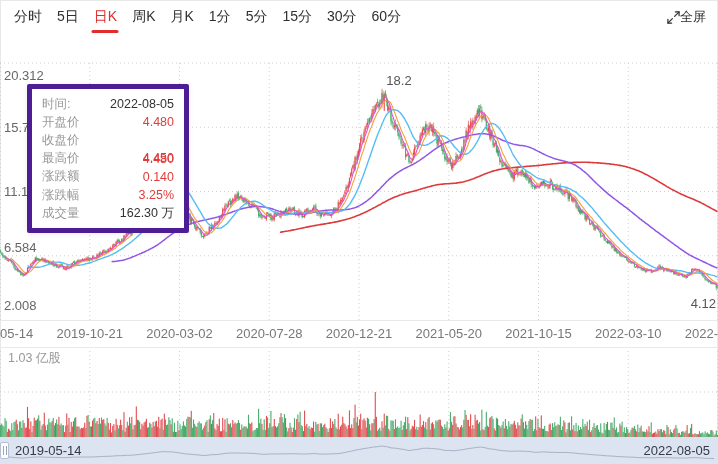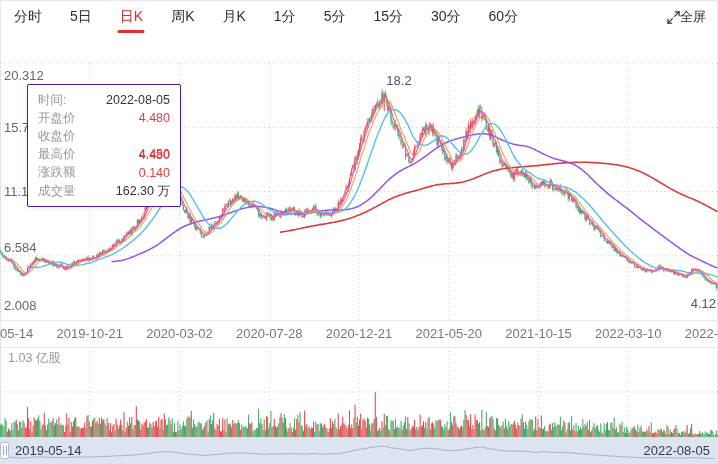--- a/index.html
+++ b/index.html
@@ -1,20 +1,20 @@
 <!DOCTYPE html>
 <html><head>
 <meta charset="utf-8">
 <style>
   html,body{margin:0;padding:0;background:#fff;}
   .app{position:relative;width:718px;height:464px;background:#fff;overflow:hidden;
        font-family:"Liberation Sans","DejaVu Sans",sans-serif;outline:1px solid #e8e8e8;outline-offset:-1px;}
   
   .toolbar{position:absolute;top:0;left:0;right:0;height:34px;display:flex;align-items:center;padding:0 12px 0 10px;box-sizing:border-box;}
-  .tabs{display:flex;gap:20px;align-items:center;height:100%;}
+  .tabs{display:flex;gap:7px;align-items:center;height:100%;}
   .tab{position:relative;height:100%;display:flex;align-items:center;padding:0 4px;font-size:14px;color:#2f2f2f;cursor:pointer;white-space:nowrap;}
   .tab.active span{color:#e22d2d;}
   .tab .underline{position:absolute;left:50%;transform:translateX(-50%);bottom:1px;width:27px;height:3px;background:#e22d2d;border-radius:1.5px;}
   .fs-btn{margin-left:auto;display:flex;align-items:center;font-size:13px;color:#2f2f2f;cursor:pointer;white-space:nowrap;}
   
   .ma-row{position:absolute;top:34px;height:26px;left:0;right:0;display:flex;align-items:center;padding:0 10px;box-sizing:border-box;font-size:13px;}
   .ma-title{color:#666;margin-right:14px;}
   .ma-item{margin-right:15px;white-space:nowrap;}
   .adjust{margin-left:auto;display:flex;align-items:center;gap:4px;font-size:13px;color:#2f2f2f;cursor:pointer;white-space:nowrap;}
   
@@ -22,21 +22,21 @@
   .chart-region svg{position:absolute;top:0;left:0;z-index:1;}
   .ylab{position:absolute;left:4px;font-size:13px;color:#666;z-index:2;white-space:nowrap;}
   .xlab{position:absolute;top:266px;transform:translateX(-50%);font-size:13px;color:#777;white-space:nowrap;z-index:2;}
   .anno{position:absolute;font-size:13px;color:#555;z-index:2;white-space:nowrap;}
   .vol-lab{position:absolute;left:8px;top:290px;font-size:12.5px;color:#999;z-index:2;white-space:nowrap;}
   .nav-lab{position:absolute;top:383px;font-size:13px;color:#353b46;z-index:3;white-space:nowrap;}
   .nav-hit{position:absolute;left:0;top:377px;width:718px;height:27px;z-index:3;cursor:ew-resize;}
   .nav-handle{position:absolute;left:0;top:382px;width:9px;height:17px;background:#fff;border:1px solid #b6c0d2;border-radius:2px;
               z-index:4;display:flex;align-items:center;justify-content:center;gap:2px;box-sizing:border-box;cursor:ew-resize;}
   .nav-handle i{width:1px;height:9px;background:#9aa5ba;}
-  .tooltip{position:absolute;left:27px;top:24px;width:132px;z-index:5;background:#fff;border:1px solid #4c1d95;
+  .tooltip{position:absolute;left:27px;top:24px;width:132px;z-index:5;background:#fff;border:5px solid #4c1d95;
            box-shadow:0 1px 6px rgba(0,0,0,.08);padding:6px 10px;border-radius:2px;}
   .trow{display:flex;justify-content:space-between;align-items:center;height:18.2px;font-size:12.5px;}
   .trow .tl{color:#999;}
 </style>
 </head>
 <body>
 
 <div class="app">
 
   <div class="toolbar">
@@ -2083,20 +2083,24 @@
         </div>
         <div class="trow">
           <span class="tl">最高价</span>
           <span style="color: rgb(224, 60, 60);">4.480</span>
         </div>
         <div class="trow">
           <span class="tl">涨跌额</span>
           <span style="color: rgb(224, 60, 60);">0.140</span>
         </div>
         <div class="trow">
+          <span class="tl">涨跌幅</span>
+          <span style="color: rgb(224, 60, 60);">3.25%</span>
+        </div>
+        <div class="trow">
           <span class="tl">成交量</span>
           <span style="color: rgb(51, 51, 51);">162.30 万</span>
         </div>
       </div>
 
     <div class="nav-hit"></div>
     <div class="nav-handle">
         <i></i>
         <i></i>
       </div>

